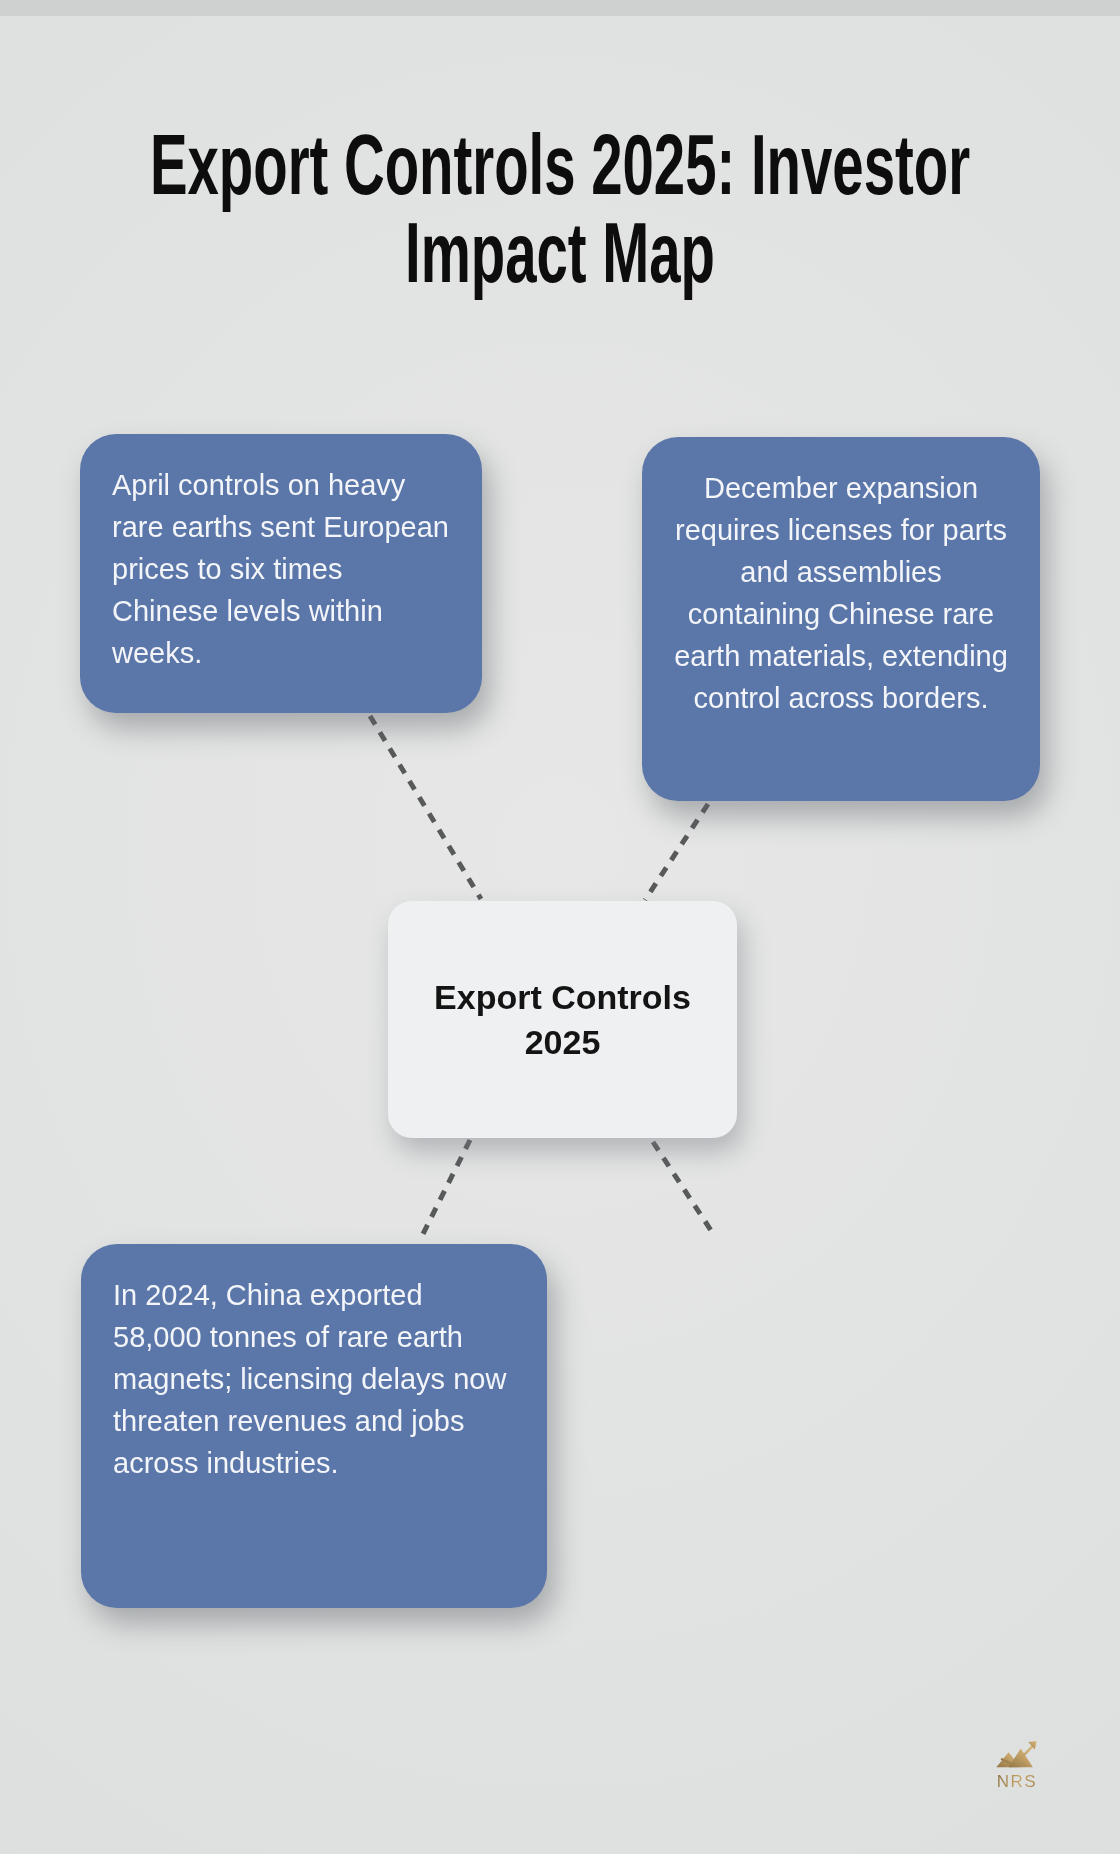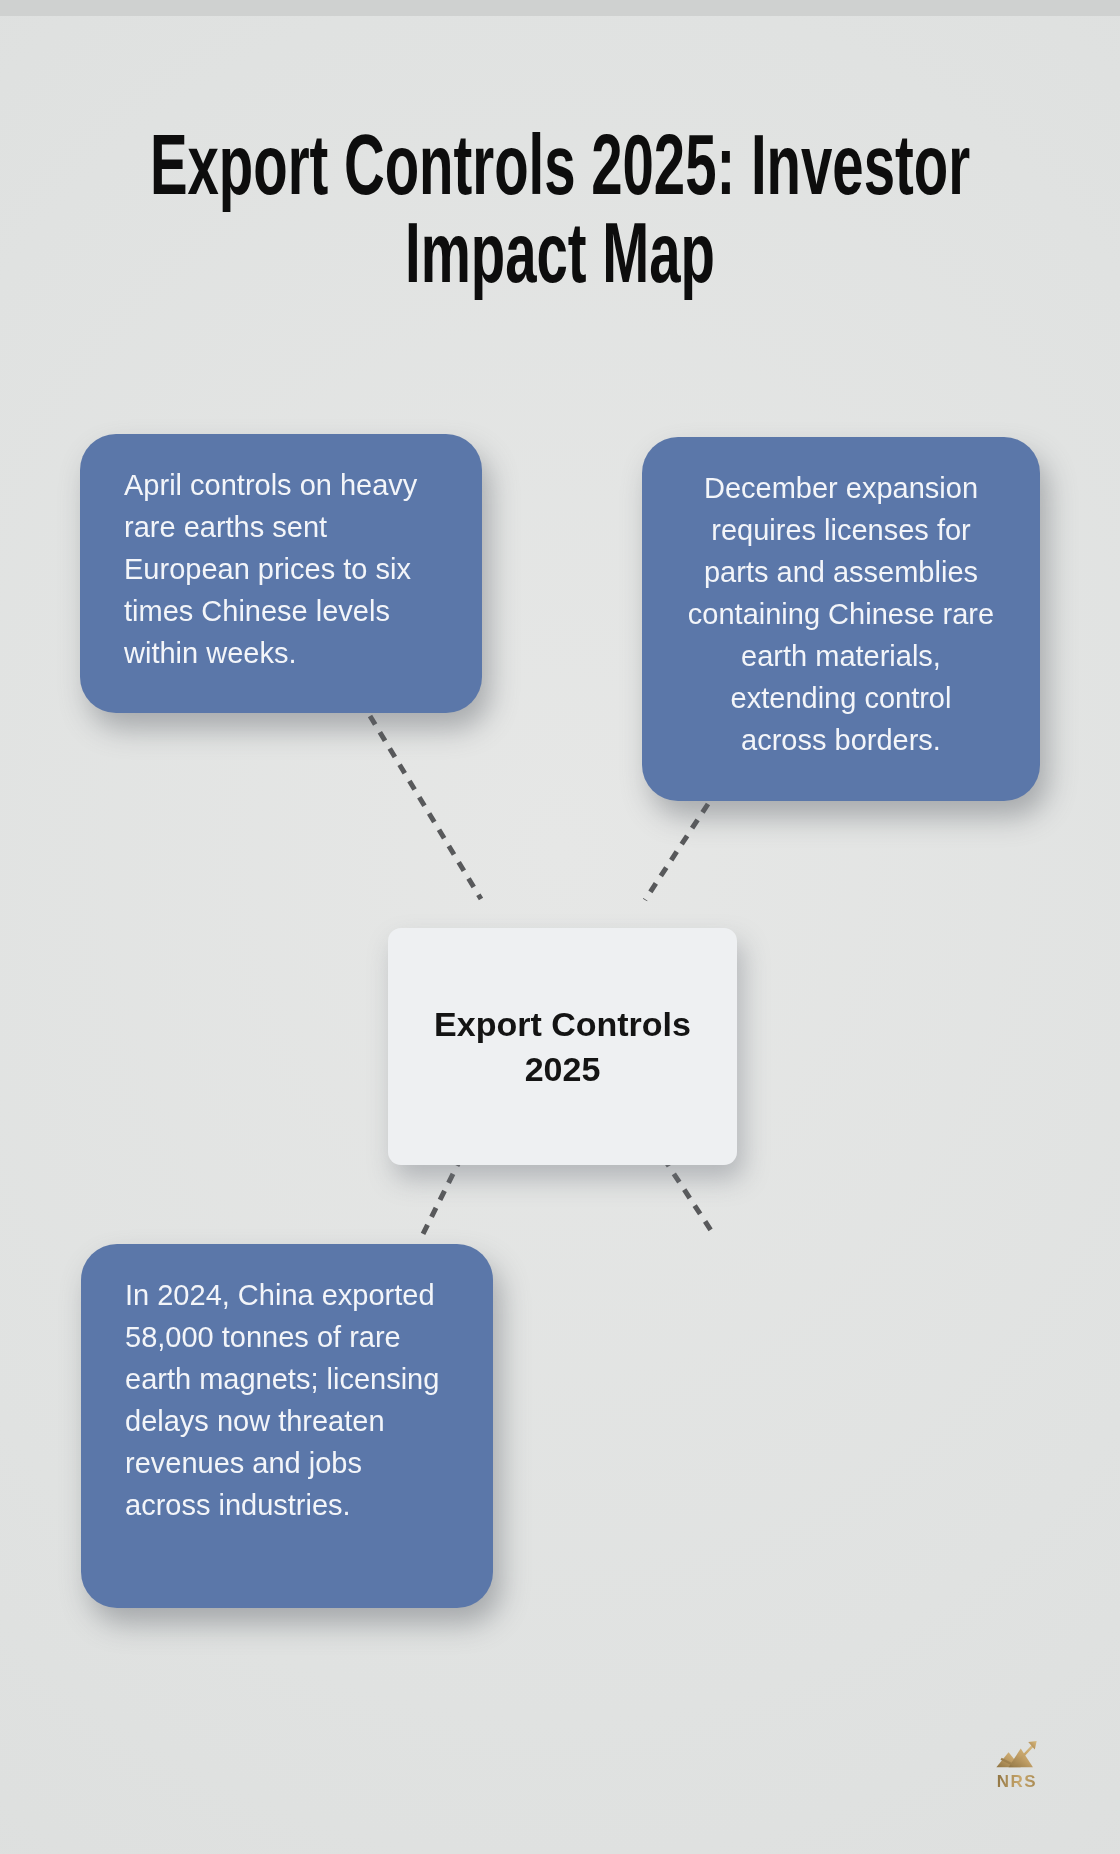--- a/index.html
+++ b/index.html
@@ -34,50 +34,50 @@
     stroke-width:5;
     stroke-dasharray:10 9;
   }
   .node{
     position:absolute;
     background:#5b77a9;
     border-radius:36px;
     color:#f3f5f9;
     font-size:29px;
     line-height:42px;
-    padding:30px 44px;
+    padding:30px 32px;
     box-sizing:border-box;
     box-shadow:8px 16px 28px rgba(95,100,106,0.45);
   }
   .node-top-left   {left:80px;  top:418px;  width:402px; height:279px;}
   .node-top-right  {left:642px; top:421px;  width:398px; height:364px;text-align:center;}
-  .node-bottom-left{left:81px;  top:1228px; width:412px; height:364px;}
+  .node-bottom-left{left:81px;  top:1228px; width:466px; height:364px;}
   .node-bottom-right{left:641px;top:1225px; width:398px; height:324px;}
   .center-node{
     position:absolute;
-    left:388px;top:912px;width:349px;height:237px;
+    left:388px;top:885px;width:349px;height:237px;
     background:#eef0f2;
-    border-radius:13px;
+    border-radius:24px;
     box-shadow:6px 14px 26px rgba(120,125,132,0.45);
     display:flex;align-items:center;justify-content:center;
     text-align:center;
     font-size:34px;line-height:45px;
     font-weight:bold;color:#141414;
     padding:0 40px;box-sizing:border-box;
   }
   .logo{
     position:absolute;
     right:78px;top:1724px;
     width:50px;
     text-align:center;
   }
   .logo-text{
     margin-top:-2px;
     font-size:17px;
-    font-weight:bold;
+    font-weight:normal;
     letter-spacing:1.5px;
     color:#ab8c55;
     background:linear-gradient(100deg,#8e7342 10%,#c8a76c 55%,#9a7d49 100%);
     -webkit-background-clip:text;
     background-clip:text;
     -webkit-text-fill-color:transparent;
   }
 </style>
 </head>
 <body>

